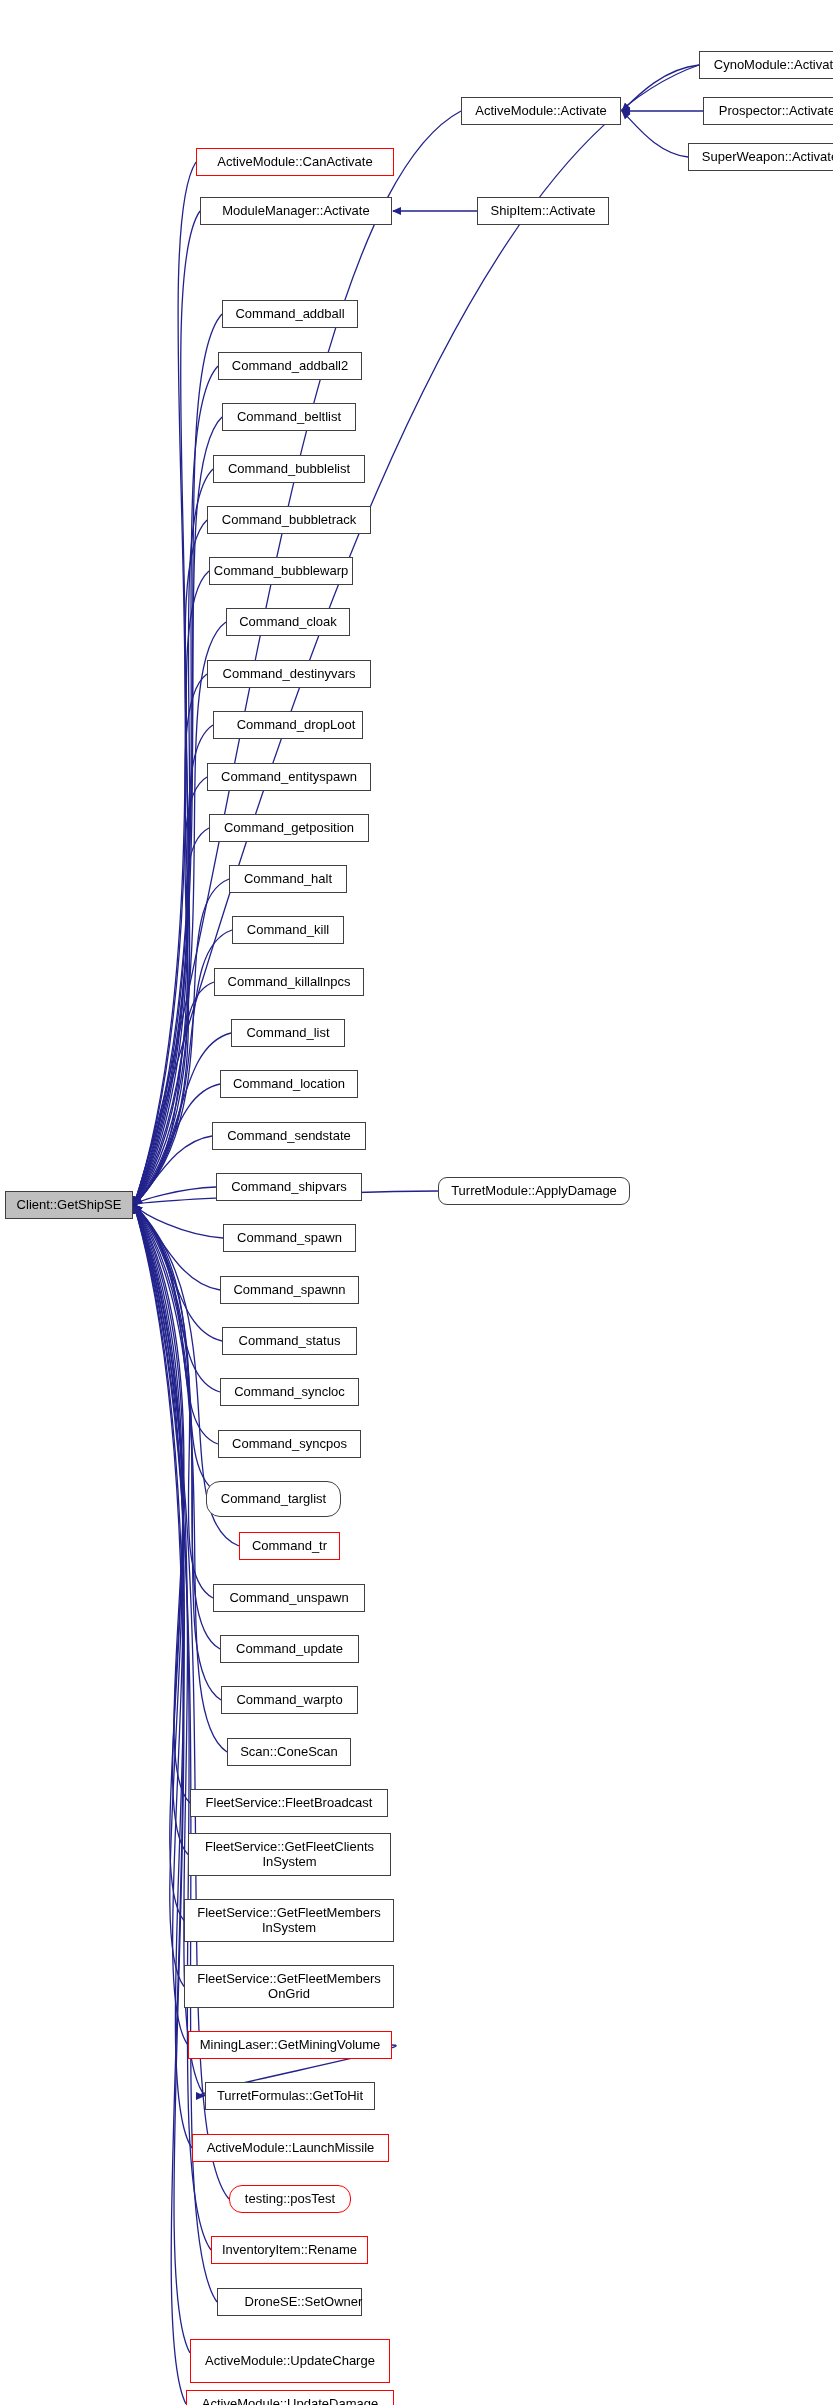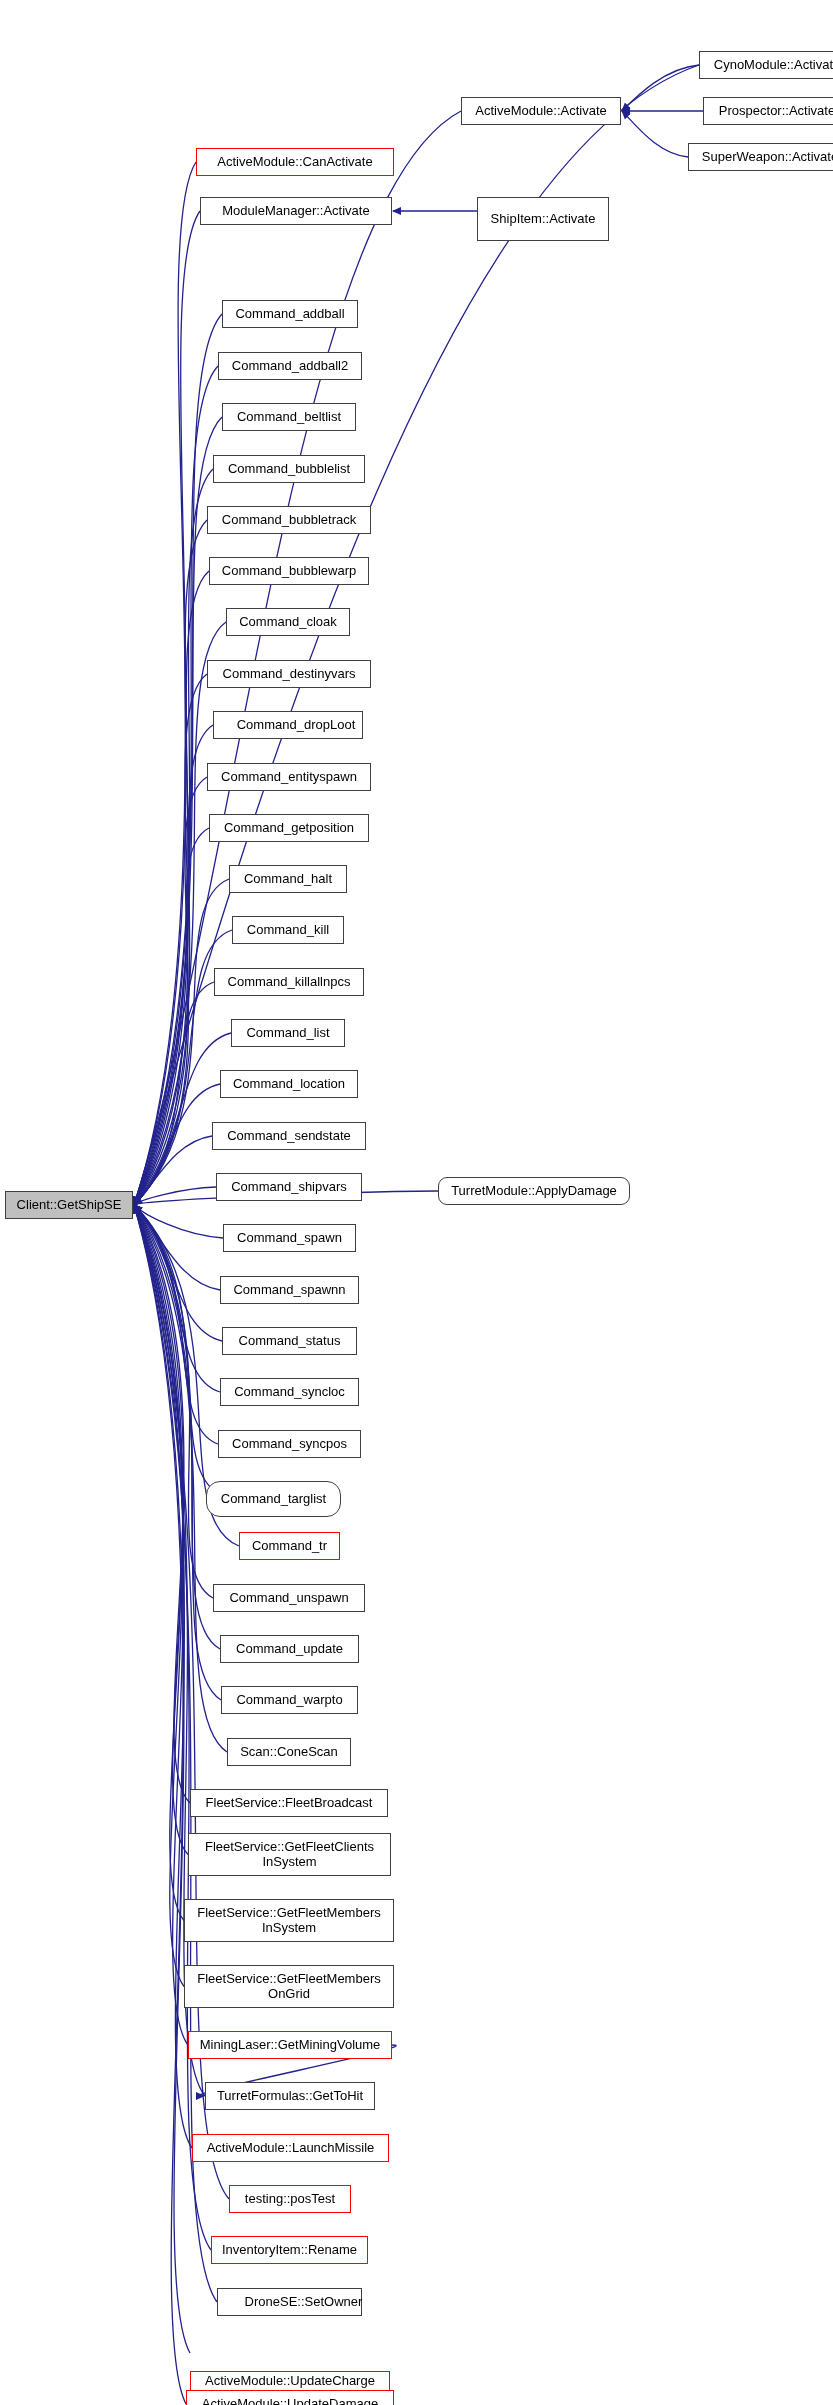--- a/index.html
+++ b/index.html
@@ -78,27 +78,27 @@
       </g>
   </svg>
   <div id="node-layer">
       <div class="node root" style="left: 5px; top: 1191px; width: 128px; height: 28px;">Client::GetShipSE</div>
       <div class="node black" style="left: 699px; top: 51px; width: 156px; height: 28px;">CynoModule::Activate</div>
       <div class="node black" style="left: 461px; top: 97px; width: 160px; height: 28px;">ActiveModule::Activate</div>
       <div class="node black" style="left: 703px; top: 97px; width: 148px; height: 28px;">Prospector::Activate</div>
       <div class="node black" style="left: 688px; top: 143px; width: 164px; height: 28px;">SuperWeapon::Activate</div>
       <div class="node red" style="left: 196px; top: 148px; width: 198px; height: 28px;">ActiveModule::CanActivate</div>
       <div class="node black" style="left: 200px; top: 197px; width: 192px; height: 28px; text-align: center;">ModuleManager::Activate</div>
-      <div class="node black" style="left: 477px; top: 197px; width: 132px; height: 44px;">ShipItem::Activate</div>
+      <div class="node black" style="left: 477px; top: 197px; width: 132px; height: 28px;">ShipItem::Activate</div>
       <div class="node black" style="left: 222px; top: 300px; width: 136px; height: 28px;">Command_addball</div>
       <div class="node black" style="left: 218px; top: 352px; width: 144px; height: 28px;">Command_addball2</div>
       <div class="node black" style="left: 222px; top: 403px; width: 134px; height: 28px;">Command_beltlist</div>
       <div class="node black" style="left: 213px; top: 455px; width: 152px; height: 28px;">Command_bubblelist</div>
       <div class="node black" style="left: 207px; top: 506px; width: 164px; height: 28px;">Command_bubbletrack</div>
-      <div class="node black" style="left: 209px; top: 557px; width: 160px; height: 28px;">Command_bubblewarp</div>
+      <div class="node black" style="left: 209px; top: 557px; width: 144px; height: 28px;">Command_bubblewarp</div>
       <div class="node black" style="left: 226px; top: 608px; width: 124px; height: 28px;">Command_cloak</div>
       <div class="node black" style="left: 207px; top: 660px; width: 164px; height: 28px;">Command_destinyvars</div>
       <div class="node black" style="left: 213px; top: 711px; width: 150px; height: 28px; padding-left: 16px;">Command_dropLoot</div>
       <div class="node black" style="left: 207px; top: 763px; width: 164px; height: 28px;">Command_entityspawn</div>
       <div class="node black" style="left: 209px; top: 814px; width: 160px; height: 28px;">Command_getposition</div>
       <div class="node black" style="left: 229px; top: 865px; width: 118px; height: 28px;">Command_halt</div>
       <div class="node black" style="left: 232px; top: 916px; width: 112px; height: 28px;">Command_kill</div>
       <div class="node black" style="left: 214px; top: 968px; width: 150px; height: 28px;">Command_killallnpcs</div>
       <div class="node black" style="left: 231px; top: 1019px; width: 114px; height: 28px;">Command_list</div>
       <div class="node black" style="left: 220px; top: 1070px; width: 138px; height: 28px;">Command_location</div>
@@ -118,20 +118,20 @@
       <div class="node black" style="left: 190px; top: 1789px; width: 198px; height: 28px;">FleetService::FleetBroadcast</div>
       <div class="node black" style="left: 188px; top: 1833px; width: 203px; height: 43px;">FleetService::GetFleetClients
 InSystem</div>
       <div class="node black" style="left: 184px; top: 1899px; width: 210px; height: 43px;">FleetService::GetFleetMembers
 InSystem</div>
       <div class="node black" style="left: 184px; top: 1965px; width: 210px; height: 43px;">FleetService::GetFleetMembers
 OnGrid</div>
       <div class="node red" style="left: 188px; top: 2031px; width: 204px; height: 28px;">MiningLaser::GetMiningVolume</div>
       <div class="node black" style="left: 205px; top: 2082px; width: 170px; height: 28px;">TurretFormulas::GetToHit</div>
       <div class="node red" style="left: 192px; top: 2134px; width: 197px; height: 28px;">ActiveModule::LaunchMissile</div>
-      <div class="node red" style="left: 229px; top: 2185px; width: 122px; height: 28px;">testing::posTest</div>
+      <div class="node red" style="left: 229px; top: 2185px; width: 122px; height: 28px; border-radius: 13px;">testing::posTest</div>
       <div class="node red" style="left: 211px; top: 2236px; width: 157px; height: 28px;">InventoryItem::Rename</div>
       <div class="node black" style="left: 217px; top: 2288px; width: 145px; height: 28px; padding-left: 28px;">DroneSE::SetOwner</div>
-      <div class="node red" style="left: 190px; top: 2339px; width: 200px; height: 20px; margin-top: 32px;">ActiveModule::UpdateCharge</div>
+      <div class="node red" style="left: 190px; top: 2339px; width: 200px; height: 44px;">ActiveModule::UpdateCharge</div>
       <div class="node red" style="left: 186px; top: 2390px; width: 208px; height: 28px;">ActiveModule::UpdateDamage</div>
       <div class="node black" style="left: 438px; top: 1177px; width: 192px; height: 28px; border-radius: 9px;">TurretModule::ApplyDamage</div>
     </div>
 </div>
 
 </body></html>

